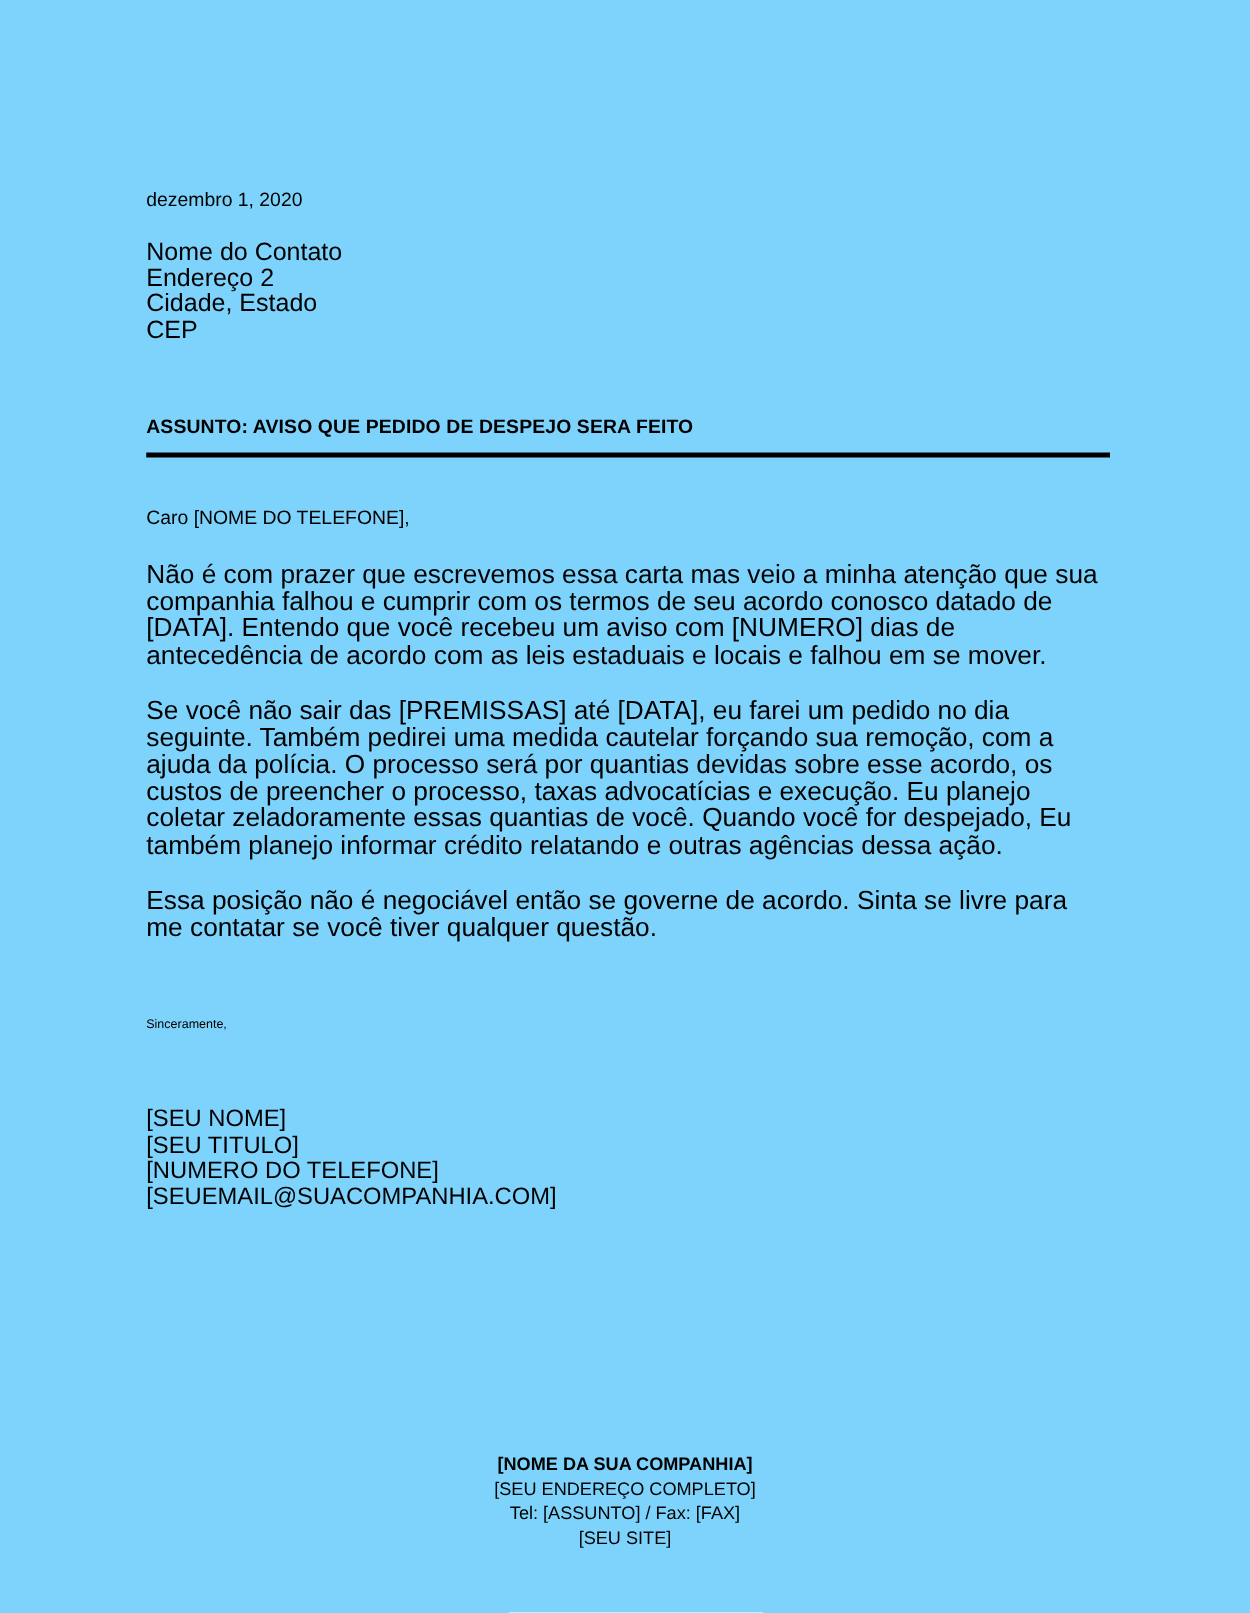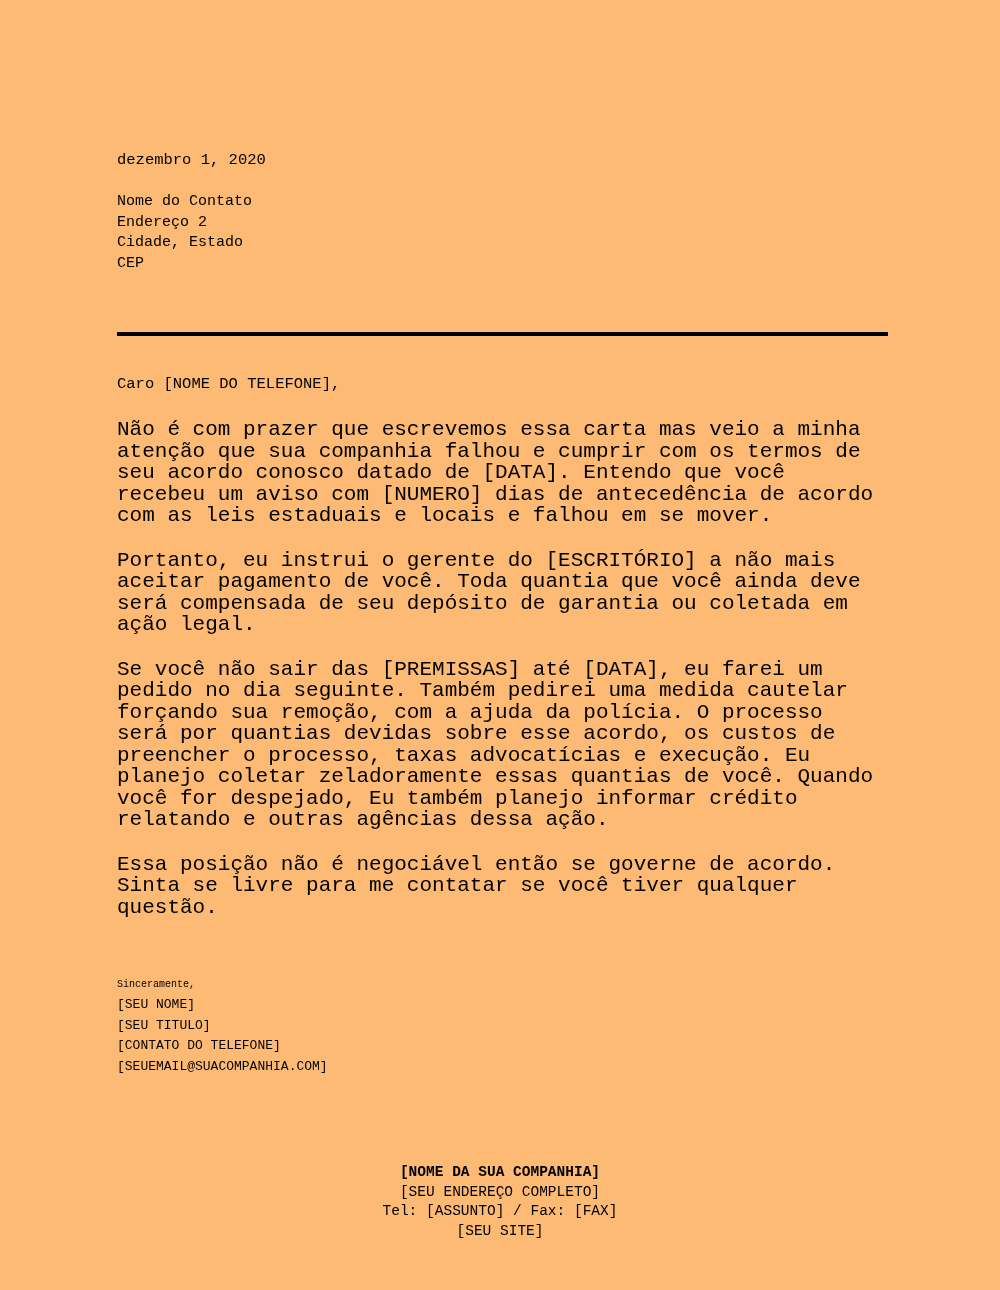--- a/index.html
+++ b/index.html
@@ -9,38 +9,37 @@
   }
   body {
     font-family: "Liberation Sans", sans-serif;
     color: #000000;
     -webkit-font-smoothing: antialiased;
   }
   .page {
     position: relative;
     width: 1000px;
     height: 1290px;
-    background: #fdba74;
+    background: #7dd3fc;
     overflow: hidden;
     box-sizing: border-box;
-    font-family: Liberation Mono, monospace;
   }
   .content {
     position: absolute;
     left: 117px;
     top: 150px;
     width: 768px;
   }
   .date-line {
     font-size: 15.5px;
     line-height: 21px;
     margin: 0 0 21px 0;
   }
   .address-block {
-    font-size: 15px;
+    font-size: 20px;
     line-height: 20.5px;
     margin: 0;
   }
   .address-block div {
     white-space: pre;
   }
   .subject-wrap {
     margin-top: 58px;
   }
   .subject-line {
@@ -69,21 +68,22 @@
     line-height: 21.5px;
     margin: 0 0 23px 0;
     text-align: left;
   }
   .closing {
     font-size: 10px;
     line-height: 21px;
     margin: 56px 0 0 0;
   }
   .signature-block {
-    font-size: 13px;
+    margin-top: 56px;
+    font-size: 19px;
     line-height: 20.5px;
   }
   .signature-block div {
     white-space: pre;
   }
   .footer {
     position: absolute;
     left: 0;
     top: 1163px;
     width: 1000px;
@@ -108,36 +108,36 @@
     <p class="date-line">dezembro 1, 2020</p>
 
     <div class="address-block">
       <div>Nome do Contato</div>
       <div>Endereço 2</div>
       <div>Cidade, Estado</div>
       <div>CEP</div>
     </div>
 
     <div class="subject-wrap">
+      <p class="subject-line">ASSUNTO: AVISO QUE PEDIDO DE DESPEJO SERA FEITO</p>
       <div class="rule"></div>
     </div>
 
     <div class="body-wrap">
       <p class="greeting">Caro [NOME DO TELEFONE],</p>
       <p class="para">Não é com prazer que escrevemos essa carta mas veio a minha atenção que sua companhia falhou e cumprir com os termos de seu acordo conosco datado de [DATA]. Entendo que você recebeu um aviso com [NUMERO] dias de antecedência de acordo com as leis estaduais e locais e falhou em se mover.</p>
-      <p class="para">Portanto, eu instrui o gerente do [ESCRITÓRIO] a não mais aceitar pagamento de você. Toda quantia que você ainda deve será compensada de seu depósito de garantia ou coletada em ação legal.</p>
       <p class="para">Se você não sair das [PREMISSAS] até [DATA], eu farei um pedido no dia seguinte. Também pedirei uma medida cautelar forçando sua remoção, com a ajuda da polícia. O processo será por quantias devidas sobre esse acordo, os custos de preencher o processo, taxas advocatícias e execução. Eu planejo coletar zeladoramente essas quantias de você. Quando você for despejado, Eu também planejo informar crédito relatando e outras agências dessa ação.</p>
       <p class="para">Essa posição não é negociável então se governe de acordo. Sinta se livre para me contatar se você tiver qualquer questão.</p>
       <p class="closing">Sinceramente,</p>
     </div>
 
     <div class="signature-block">
       <div>[SEU NOME]</div>
       <div>[SEU TITULO]</div>
-      <div>[CONTATO DO TELEFONE]</div>
+      <div>[NUMERO DO TELEFONE]</div>
       <div>[SEUEMAIL@SUACOMPANHIA.COM]</div>
     </div>
 
   </div>
 
   <div class="footer">
     <div class="company">[NOME DA SUA COMPANHIA]</div>
     <div>[SEU ENDEREÇO COMPLETO]</div>
     <div>Tel: [ASSUNTO] / Fax: [FAX]</div>
     <div>[SEU SITE]</div>

